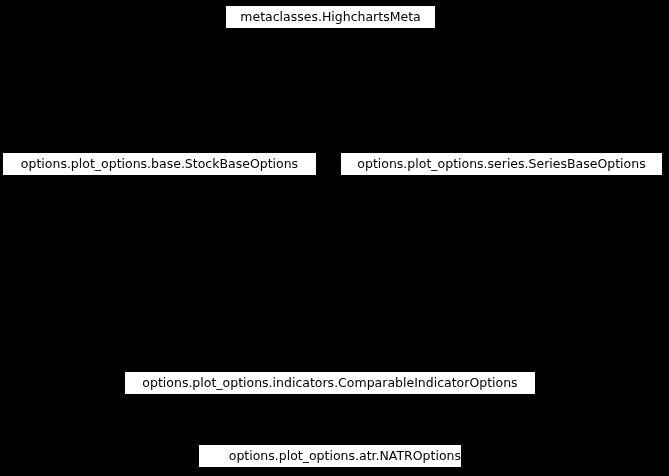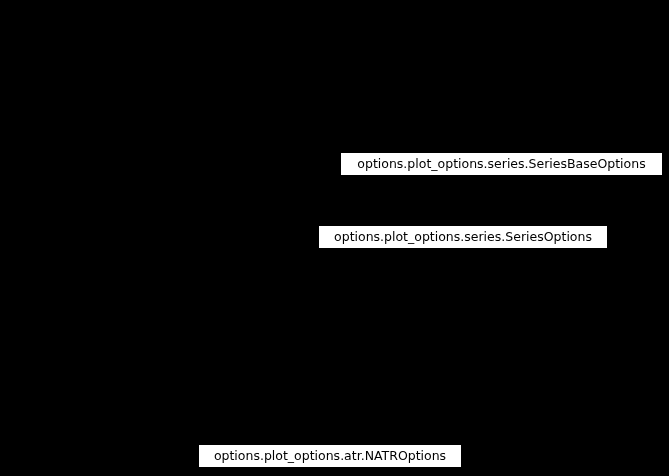--- a/index.html
+++ b/index.html
@@ -36,37 +36,43 @@
     white-space: nowrap;
   }
   
   .n0 { left: 225px; top: 5px;   width: 211px; height: 24px; }
   .n1 { left: 298px; top: 79px;  width: 341px; height: 24px; }
   .n2 { left: 2px;   top: 152px; width: 315px; height: 24px; }
   .n3 { left: 340px; top: 152px; width: 323px; height: 24px; }
   .n4 { left: 318px; top: 225px; width: 290px; height: 24px; }
   .n5 { left: 163px; top: 298px; width: 334px; height: 24px; }
   .n6 { left: 124px; top: 371px; width: 412px; height: 24px; }
-  .n7 { left: 198px; top: 444px; width: 264px; height: 24px; }
+  .n7 { left: 198px; top: 444px; width: 264px; height: 24px; justify-content: flex-end; }
 </style>
 </head>
 <body>
 
 <div class="diagram">
 
+  <div class="node n0">
+    <span class="label">metaclasses.HighchartsMeta</span>
+  </div>
 
 
+  <div class="node n2">
+    <span class="label">options.plot_options.base.StockBaseOptions</span>
+  </div>
 
   <div class="node n3">
     <span class="label">options.plot_options.series.SeriesBaseOptions</span>
   </div>
 
-  <div class="node n4">
-    <span class="label">options.plot_options.series.SeriesOptions</span>
-  </div>
 
 
+  <div class="node n6">
+    <span class="label">options.plot_options.indicators.ComparableIndicatorOptions</span>
+  </div>
 
   <div class="node n7">
     <span class="label">options.plot_options.atr.NATROptions</span>
   </div>
 
 </div>
 
 </body></html>

